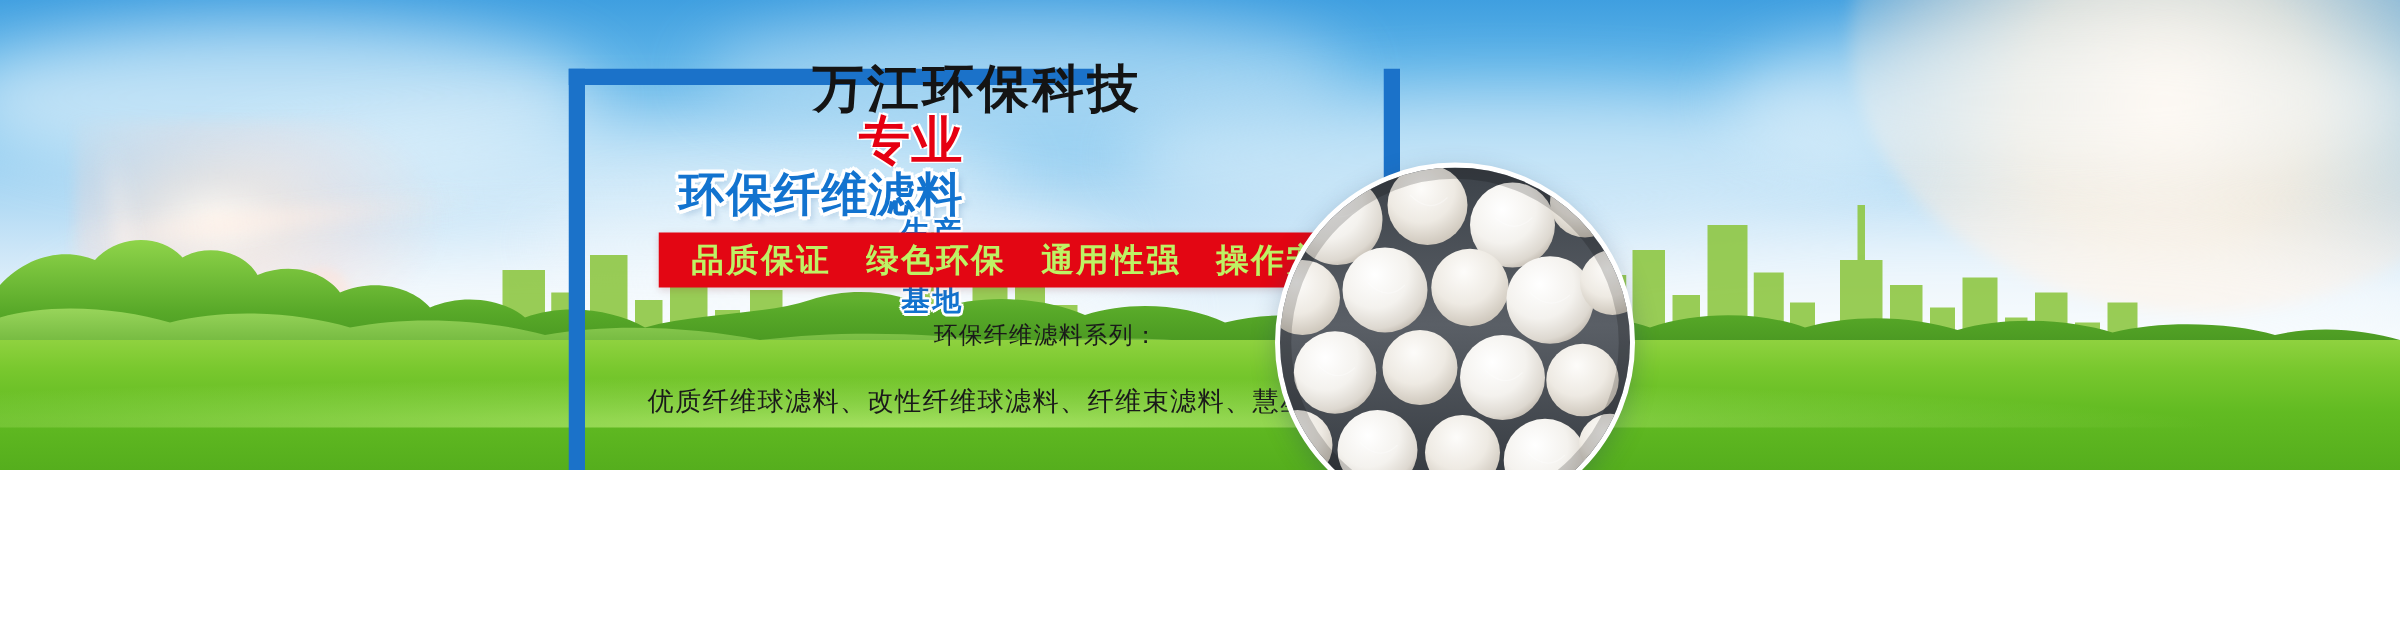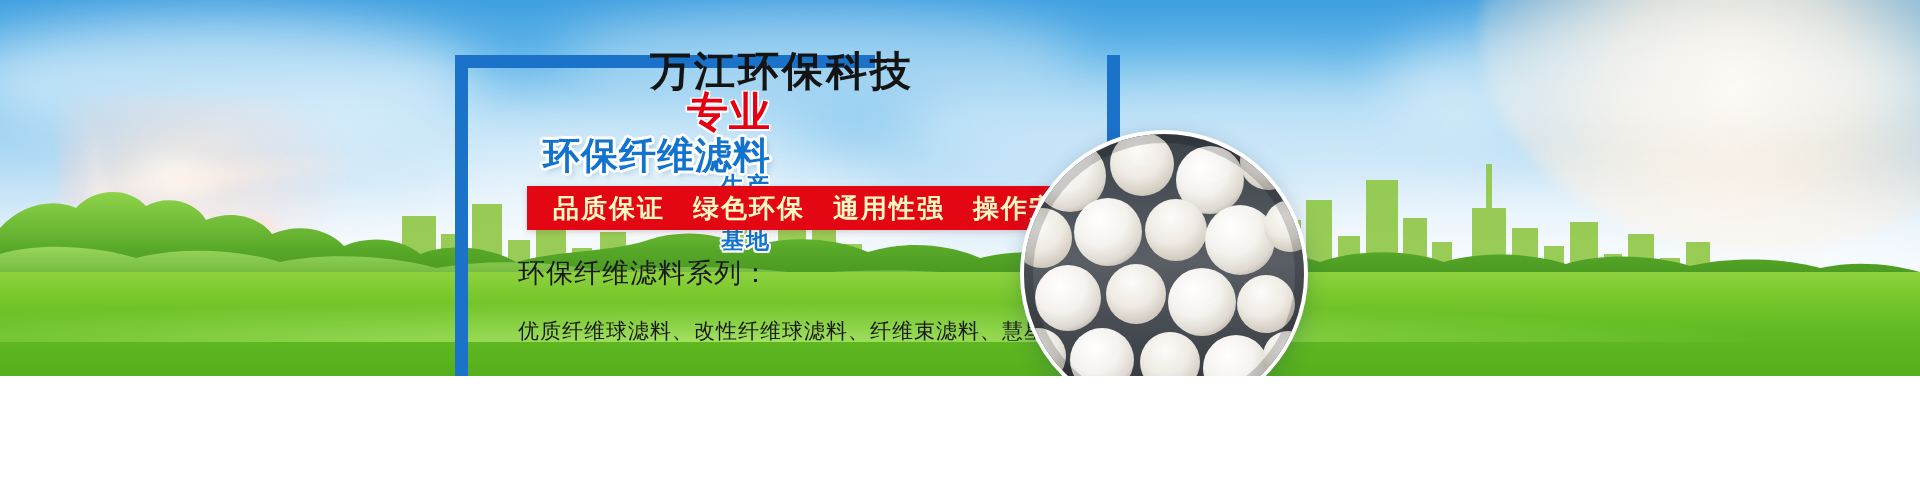--- a/index.html
+++ b/index.html
@@ -104,26 +104,26 @@
     text-shadow:2px 0 0 #fff,-2px 0 0 #fff,0 2px 0 #fff,0 -2px 0 #fff,
                 1.5px 1.5px 0 #fff,-1.5px 1.5px 0 #fff,1.5px -1.5px 0 #fff,-1.5px -1.5px 0 #fff;
   }
 
   .redbar{
     position:absolute;left:527px;top:186px;height:44px;
     background:#e30613;display:flex;align-items:center;padding:0 26px;
     box-shadow:0 2px 6px rgba(120,20,20,.18);
   }
   .redbar .item{
-    color:#fef9c3;font-size:26px;font-weight:700;letter-spacing:2px;white-space:nowrap;
+    color:#bef264;font-size:26px;font-weight:700;letter-spacing:2px;white-space:nowrap;
   }
   .redbar .item + .item{margin-left:28px;}
 
   .desc{position:absolute;left:518px;top:255px;color:#1a1a1a;}
-  .desc .line1{font-size:27px;letter-spacing:1px;white-space:nowrap;}
+  .desc .line1{font-size:19px;letter-spacing:1px;white-space:nowrap;text-align:center;}
   .desc .line2{font-size:21px;letter-spacing:1px;white-space:nowrap;margin-top:26px;}
 
   
   .photo{
     position:absolute;left:1020px;top:130px;width:280px;height:280px;border-radius:50%;
     overflow:hidden;border:4px solid #ffffff;
     box-shadow:0 6px 20px rgba(40,70,100,.28);
     background:#c9cfd6;
   }
   .photo svg{display:block;width:100%;height:100%;}

